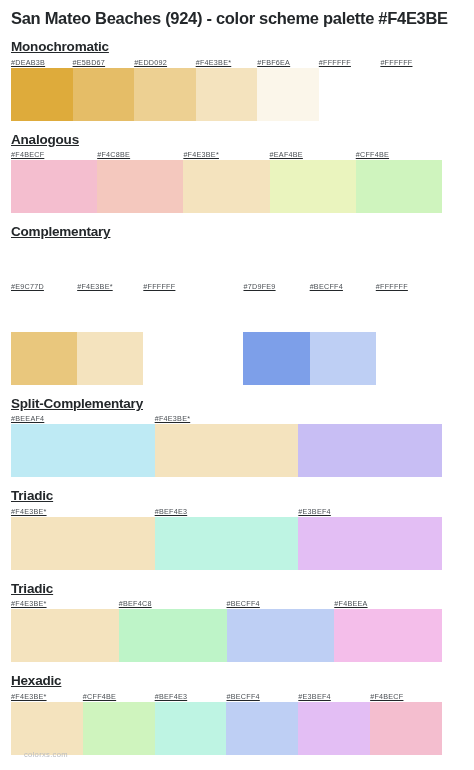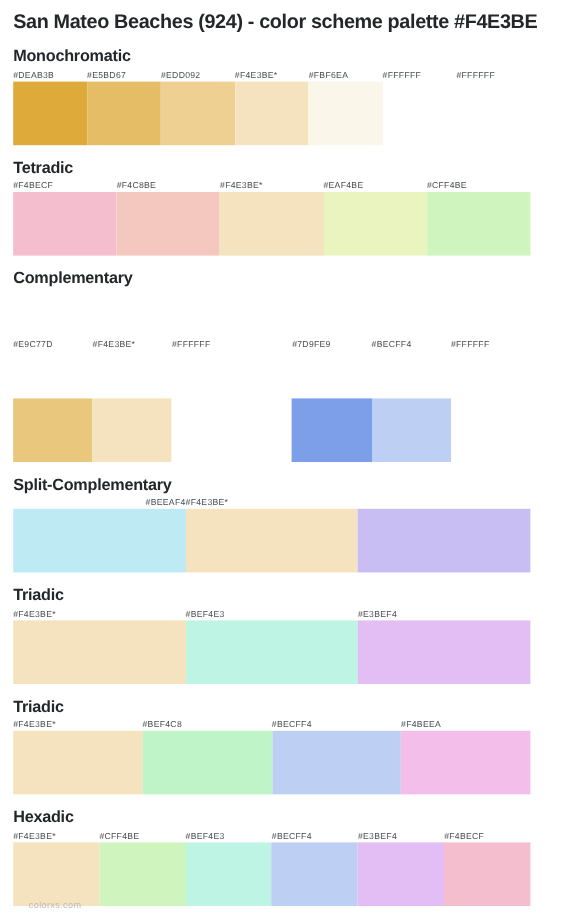--- a/index.html
+++ b/index.html
@@ -27,20 +27,21 @@
     font-weight: bold;
     line-height: 1.18;
     letter-spacing: -0.3px;
     color: #23272a;
     padding-top: 9px;
     margin: 0 0 4px 0;
     word-break: break-word;
   }
   .section {
     margin-top: 11px;
+    text-decoration: underline;
   }
   .section-title {
     font-size: 13.5px;
     font-weight: bold;
     letter-spacing: -0.2px;
     color: #23272a;
     margin: 0 0 1px 0;
     line-height: 1.22;
   }
   .labels {
@@ -108,21 +109,21 @@
           <div class="swatch" title="#DEAB3B" style="width: 61.5714px; flex: 0 0 61.5714px; background: rgb(222, 171, 59);"></div>
           <div class="swatch" title="#E5BD67" style="width: 61.5714px; flex: 0 0 61.5714px; background: rgb(229, 189, 103);"></div>
           <div class="swatch" title="#EDD092" style="width: 61.5714px; flex: 0 0 61.5714px; background: rgb(237, 208, 146);"></div>
           <div class="swatch" title="#F4E3BE*" style="width: 61.5714px; flex: 0 0 61.5714px; background: rgb(244, 227, 190);"></div>
           <div class="swatch" title="#FBF6EA" style="width: 61.5714px; flex: 0 0 61.5714px; background: rgb(251, 246, 234);"></div>
           <div class="swatch" title="#FFFFFF" style="width: 61.5714px; flex: 0 0 61.5714px; background: rgb(255, 255, 255);"></div>
           <div class="swatch" title="#FFFFFF" style="width: 61.5714px; flex: 0 0 61.5714px; background: rgb(255, 255, 255);"></div>
         </div>
       </div>
       <div class="section">
-        <div class="section-title">Tetradic</div>
+        <div class="section-title">Analogous</div>
         <div class="labels">
           <div class="label" style="width: 86.2px; flex: 0 0 86.2px;">#F4BECF</div>
           <div class="label" style="width: 86.2px; flex: 0 0 86.2px;">#F4C8BE</div>
           <div class="label" style="width: 86.2px; flex: 0 0 86.2px;">#F4E3BE*</div>
           <div class="label" style="width: 86.2px; flex: 0 0 86.2px;">#EAF4BE</div>
           <div class="label" style="width: 86.2px; flex: 0 0 86.2px;">#CFF4BE</div>
         </div>
         <div class="swatches">
           <div class="swatch" title="#F4BECF" style="width: 86.2px; flex: 0 0 86.2px; background: rgb(244, 190, 207);"></div>
           <div class="swatch" title="#F4C8BE" style="width: 86.2px; flex: 0 0 86.2px; background: rgb(244, 200, 190);"></div>
@@ -156,21 +157,21 @@
           <div class="group">
             <div class="swatch" title="#7D9FE9" style="width: 66.1667px; flex: 0 0 66.1667px; background: rgb(125, 159, 233);"></div>
             <div class="swatch" title="#BECFF4" style="width: 66.1667px; flex: 0 0 66.1667px; background: rgb(190, 207, 244);"></div>
             <div class="swatch" title="#FFFFFF" style="width: 66.1667px; flex: 0 0 66.1667px; background: rgb(255, 255, 255);"></div>
           </div>
         </div>
       </div>
       <div class="section">
         <div class="section-title">Split-Complementary</div>
         <div class="labels">
-          <div class="label" style="width: 143.667px; flex: 0 0 143.667px; text-align: right;">#BEEAF4</div>
+          <div class="label" style="width: 143.667px; flex: 0 0 143.667px;">#BEEAF4</div>
           <div class="label" style="width: 143.667px; flex: 0 0 143.667px;">#F4E3BE*</div>
         </div>
         <div class="swatches">
           <div class="swatch" title="#BEEAF4" style="width: 143.667px; flex: 0 0 143.667px; background: rgb(190, 234, 244);"></div>
           <div class="swatch" title="#F4E3BE*" style="width: 143.667px; flex: 0 0 143.667px; background: rgb(244, 227, 190);"></div>
           <div class="swatch" title="#C8BEF4" style="width: 143.667px; flex: 0 0 143.667px; background: rgb(200, 190, 244);"></div>
         </div>
       </div>
       <div class="section">
         <div class="section-title">Triadic</div>

